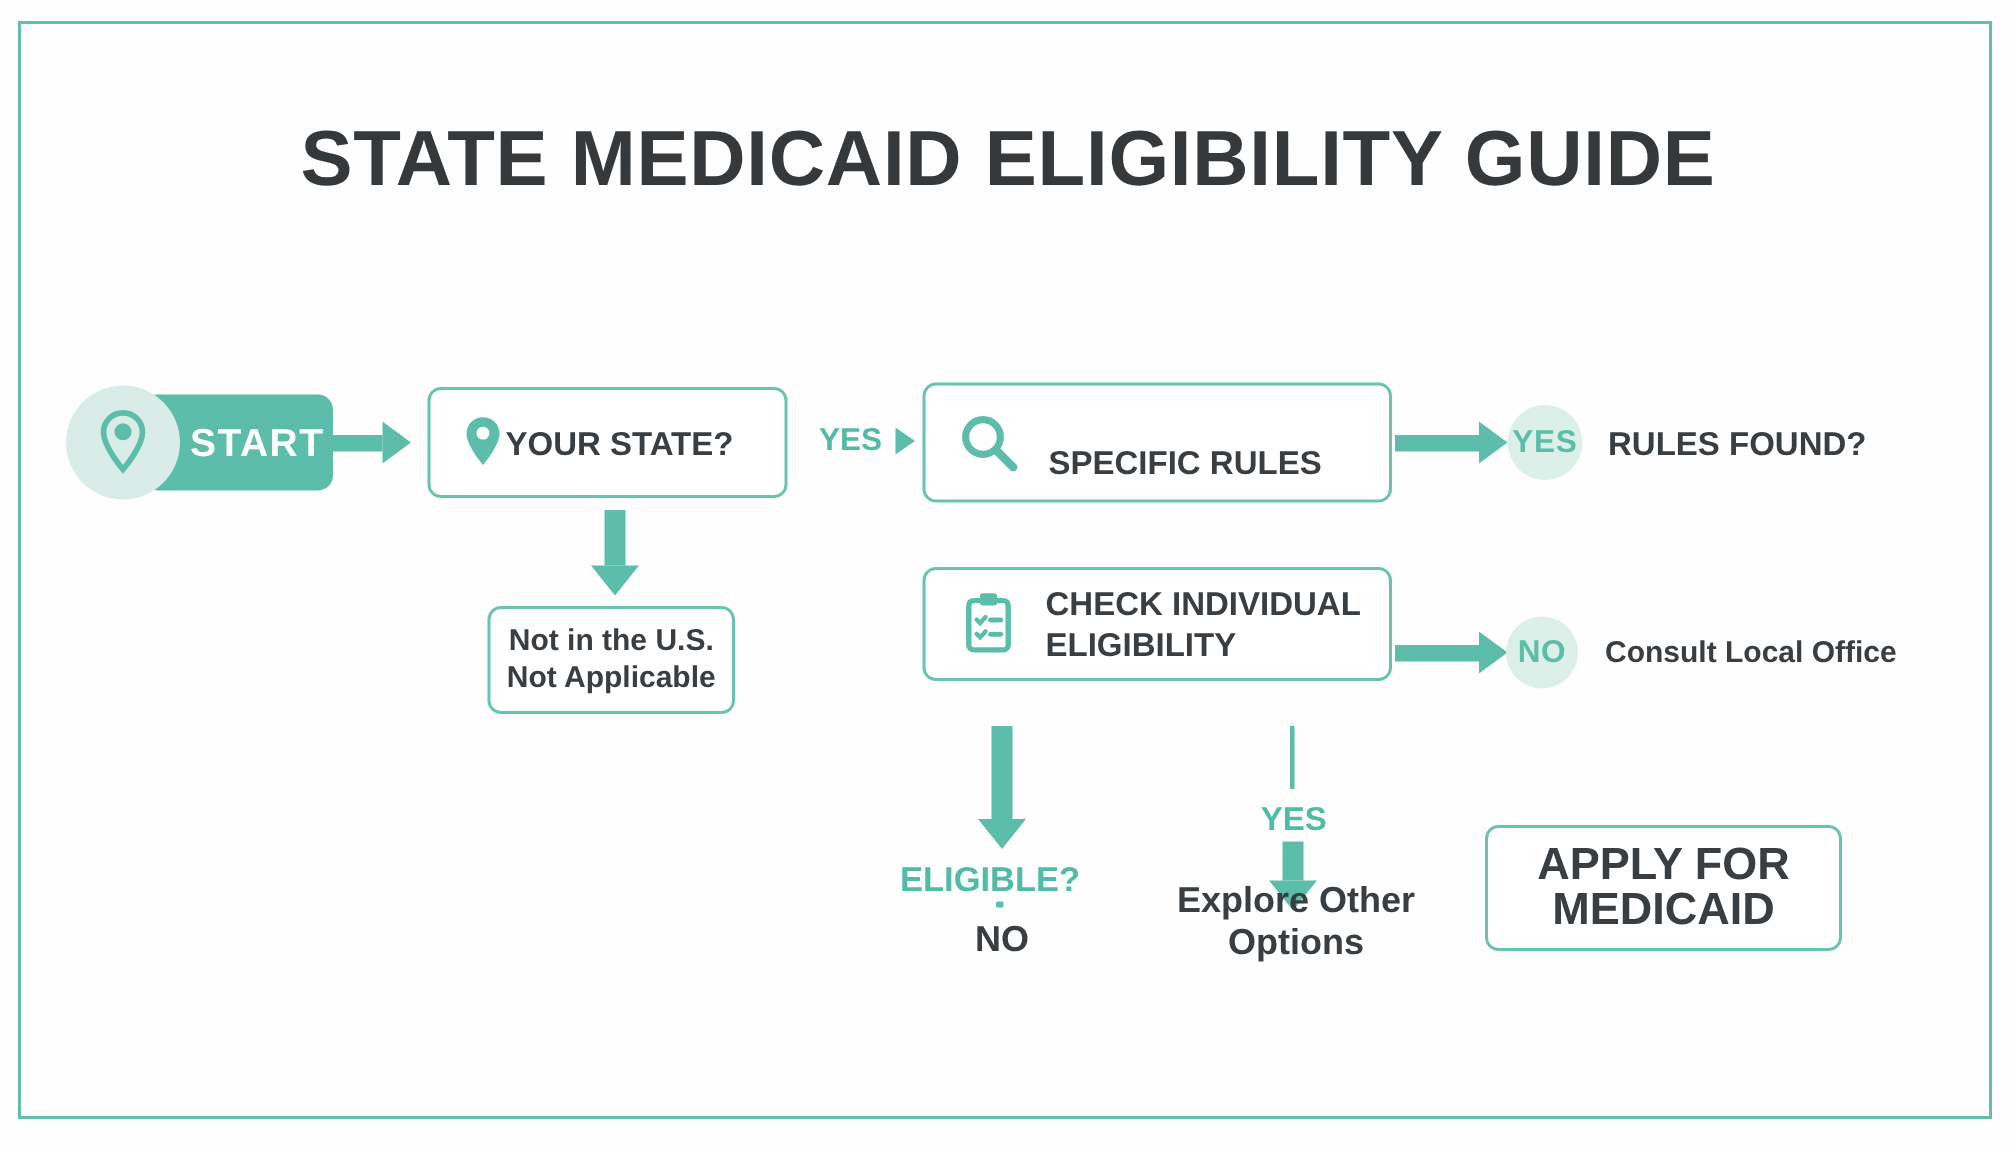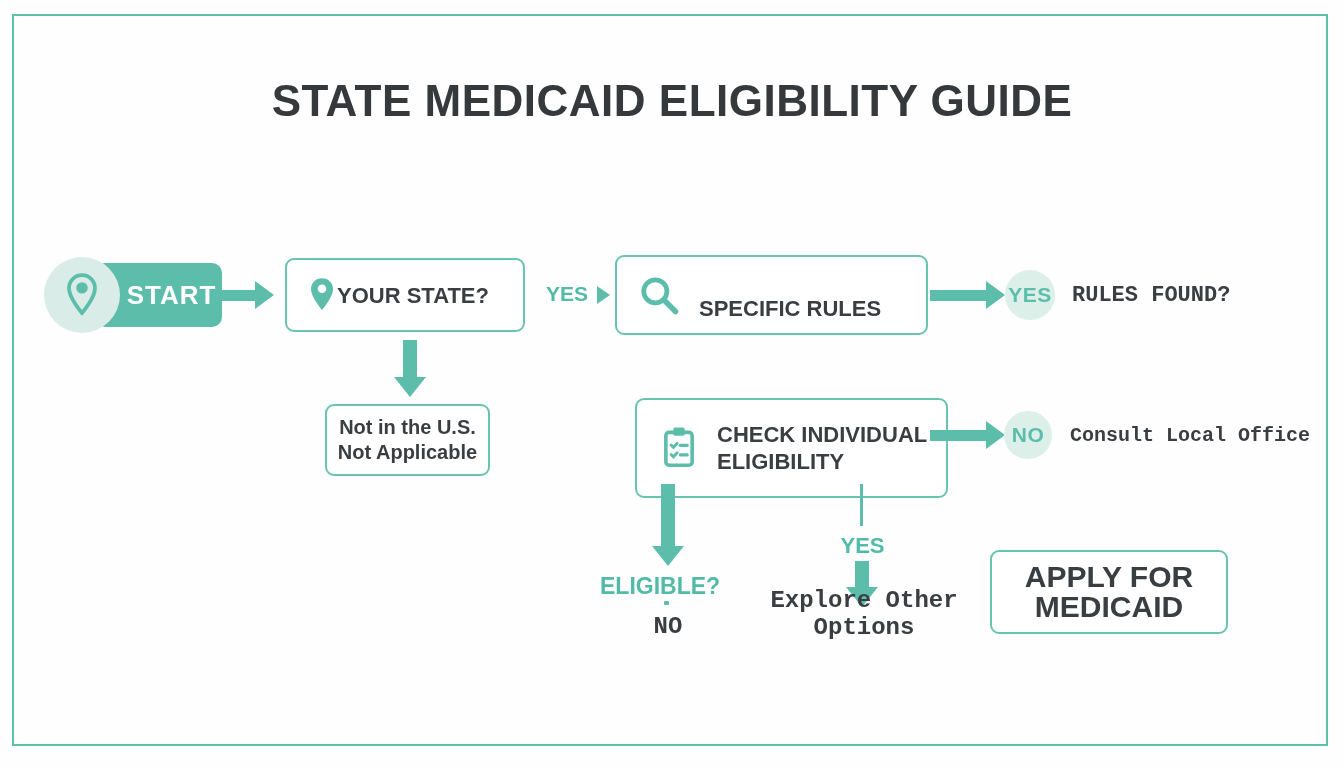--- a/index.html
+++ b/index.html
@@ -7,21 +7,21 @@
     width:1344px;height:768px;position:relative;overflow:hidden;
     background:#fdfefd;
     font-family:"Liberation Sans","DejaVu Sans",sans-serif;
   }
   .frame{
     position:absolute;left:12px;top:14px;width:1316px;height:732px;
     border:2px solid #5fc0ae;background:transparent;box-sizing:border-box;
   }
   .title{
     position:absolute;left:0;top:76px;width:1344px;text-align:center;
-    font-size:44px;font-weight:700;color:#35393c;letter-spacing:.5px;
+    font-size:52px;font-weight:700;color:#35393c;letter-spacing:.5px;
   }
   .box{
     position:absolute;background:#fff;border:2px solid #69c3b1;border-radius:9px;
     box-sizing:border-box;display:flex;align-items:center;
   }
   .box .txt{font-weight:700;color:#393e42;font-size:22px;line-height:27px;}
   .center{justify-content:center;text-align:center;}
   .pill{
     position:absolute;left:95px;top:263px;width:127px;height:64px;border-radius:10px;
     background:#5cbdab;display:flex;align-items:center;justify-content:center;text-align:right;
@@ -29,21 +29,21 @@
   .pill .txt{color:#ffffff;font-weight:700;font-size:26px;letter-spacing:1px;padding-left:26px;}
   .start-circle{
     position:absolute;left:44px;top:257px;width:76px;height:76px;border-radius:50%;
     background:#d9ece7;display:flex;align-items:center;justify-content:center;
   }
   .badge{
     position:absolute;border-radius:50%;background:#dcefe9;
     display:flex;align-items:center;justify-content:center;
     font-weight:700;color:#5cbdab;font-size:21px;letter-spacing:.5px;
   }
-  .lbl-dark{position:absolute;font-weight:700;color:#393e42;font-family:Liberation Mono, monospace;}
+  .lbl-dark{position:absolute;font-weight:700;color:#393e42;}
   .lbl-teal{position:absolute;font-weight:700;color:#52bba7;}
   
   .shaft-r{position:absolute;background:#5cbdab;height:11px;}
   .head-r{position:absolute;width:0;height:0;border-left:19px solid #5cbdab;
           border-top:14px solid transparent;border-bottom:14px solid transparent;}
   .shaft-d{position:absolute;background:#5cbdab;width:14px;}
   .head-d{position:absolute;width:0;height:0;border-top:20px solid #5cbdab;
           border-left:16px solid transparent;border-right:16px solid transparent;}
   .thin-line{position:absolute;background:#5cbdab;width:3px;}
   .dot{position:absolute;width:5px;height:4px;background:#5cbdab;border-radius:1px;}
@@ -110,21 +110,21 @@
 <div class="shaft-d" style="left:403px;top:340px;height:37px;"></div>
 <div class="head-d" style="left:394px;top:377px;"></div>
 
 <div class="box center" style="left:325px;top:404px;width:165px;height:72px;">
   <span class="txt" style="font-size:20px;line-height:25px;">
     <span>Not in the U.S.</span><br>
     <span>Not Applicable</span>
   </span>
 </div>
 
-<div class="box" style="left:615px;top:398px;width:313px;height:100px;margin-left:20px;">
+<div class="box" style="left:615px;top:378px;width:313px;height:76px;">
   <span style="margin-left:22px;">
     <svg width="40" height="46" viewBox="0 0 24 28">
       <rect x="4" y="4.5" width="16" height="20" rx="2" fill="none" stroke="#5cbdab" stroke-width="2.2"></rect>
       <rect x="8.5" y="1.5" width="7" height="5" rx="1.2" fill="#5cbdab"></rect>
       <path d="M7.2 12.2l1.4 1.4 2.2-2.4" fill="none" stroke="#5cbdab" stroke-width="1.8" stroke-linecap="round"></path>
       <line x1="12.8" y1="12.4" x2="17" y2="12.4" stroke="#5cbdab" stroke-width="2" stroke-linecap="round"></line>
       <path d="M7.2 18l1.4 1.4 2.2-2.4" fill="none" stroke="#5cbdab" stroke-width="1.8" stroke-linecap="round"></path>
       <line x1="12.8" y1="18.2" x2="17" y2="18.2" stroke="#5cbdab" stroke-width="2" stroke-linecap="round"></line>
     </svg>
   </span>

